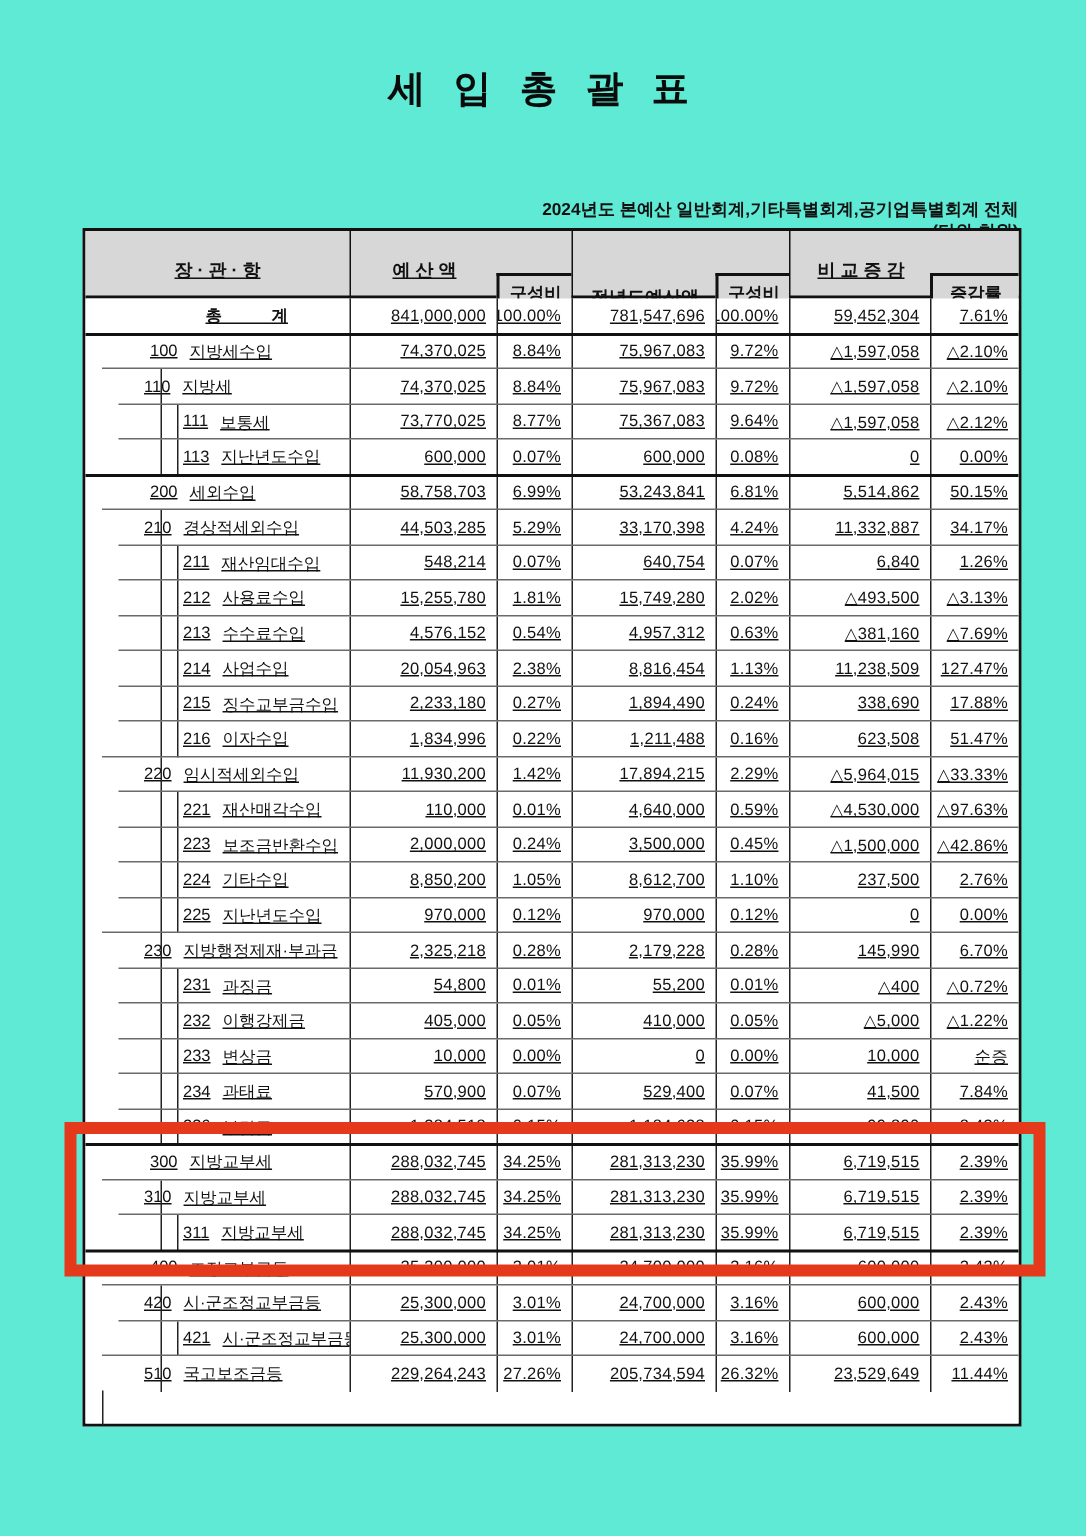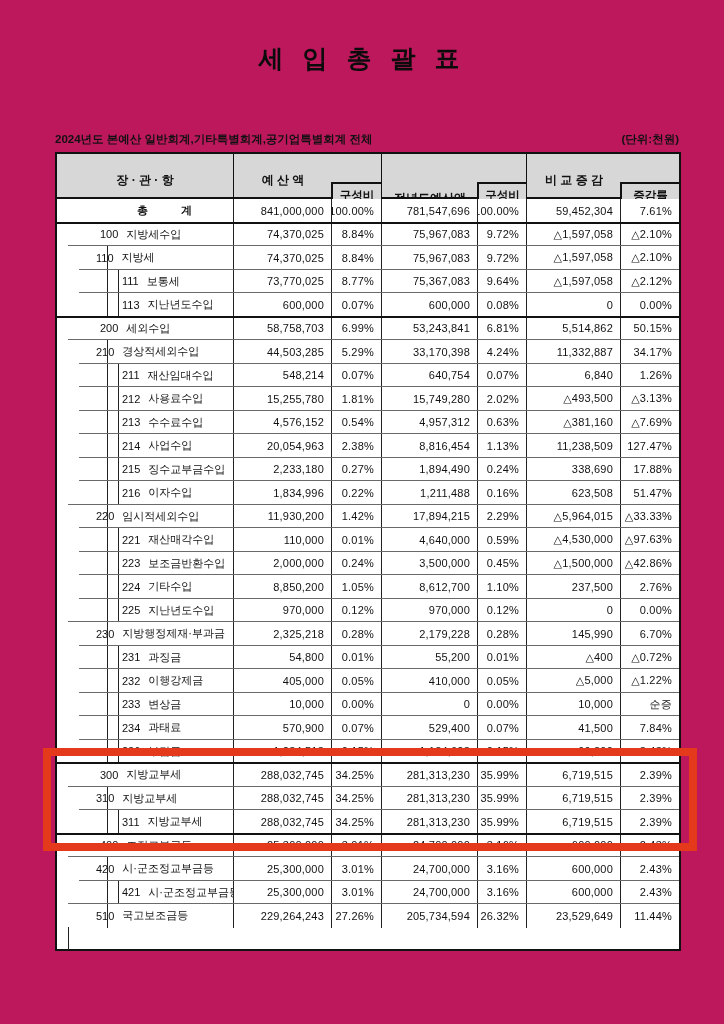--- a/index.html
+++ b/index.html
@@ -1,32 +1,32 @@
 <!DOCTYPE html>
 <html><head>
 <meta charset="utf-8">
 <style>
   html,body { margin:0; padding:0; background:#ffffff; }
   .page {
-    position:relative; width:724px; height:1024px; background:#be185d;
+    position:relative; width:724px; height:1024px; background:#5eead4;
     font-family:"Liberation Sans","DejaVu Sans",sans-serif; color:#111;
     overflow:hidden;
   }
   .doc-title {
     position:absolute; top:42px; left:0; right:0; text-align:center;
     font-size:25px; font-weight:bold; letter-spacing:6px; color:#0b0b0b;
   }
   .scope-row {
     position:absolute; top:132px; left:55px; width:624px;
     display:flex; justify-content:space-between; align-items:flex-end;
-    font-size:11.5px; font-weight:bold;
+    font-size:11.5px; font-weight:bold;flex-direction:column;
   }
   .tbl {
     position:absolute; left:55px; top:152px; width:622px;
-    border:2px solid #111; box-sizing:content-box; background:#fff;
+    border:2px solid #111; box-sizing:content-box; background:#fff;text-decoration:underline;
   }
   
   .thead {
     display:grid; grid-template-columns:176px 148px 145px 1fr;
     height:45px; background:#d7d7d7; border-bottom:2px solid #111;
     box-sizing:border-box;
   }
   .hblock { position:relative; border-left:1px solid #111; display:flex; align-items:center; }
   .hblock.first { border-left:none; justify-content:center; }
   .hlabel { font-weight:bold; font-size:12px; white-space:pre; }

